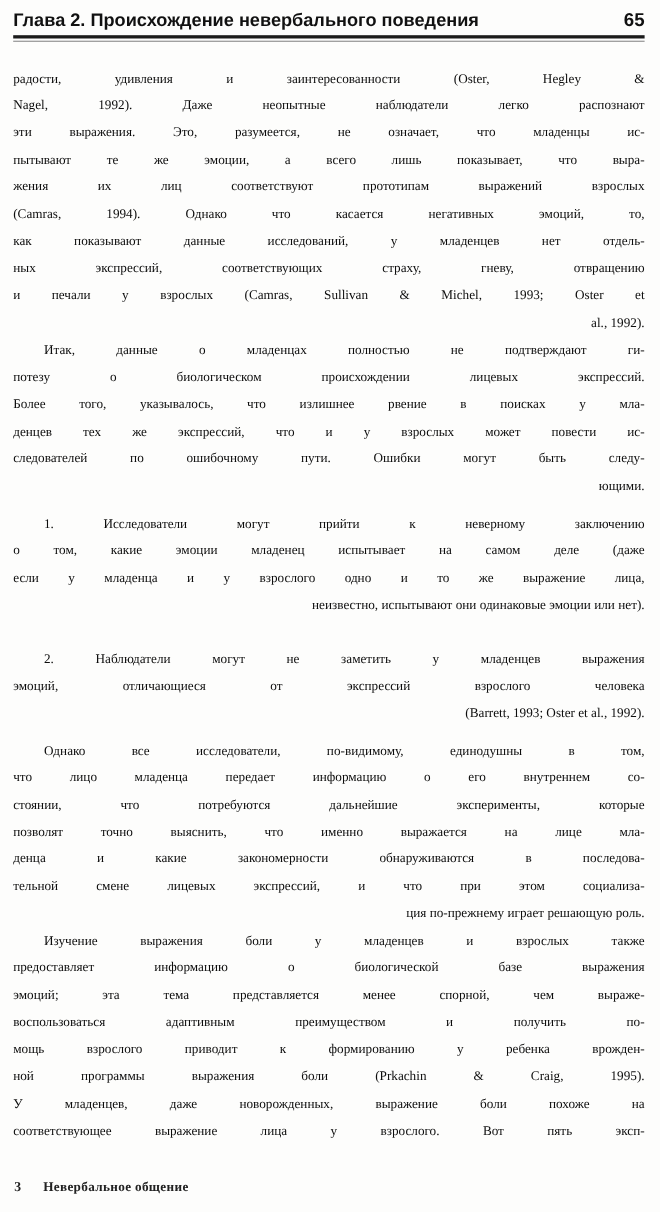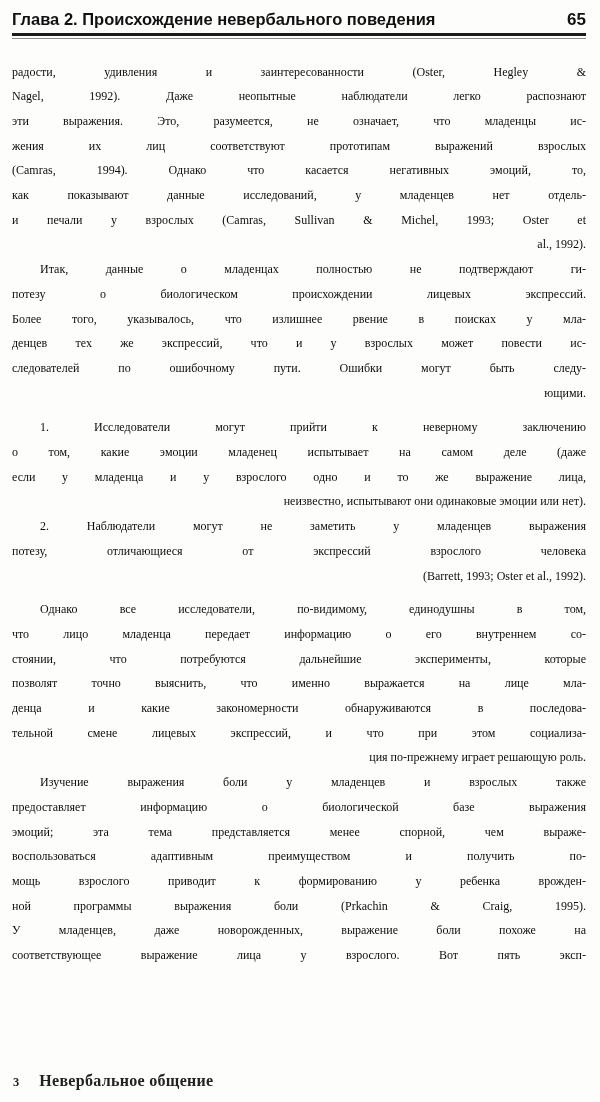--- a/index.html
+++ b/index.html
@@ -65,64 +65,66 @@
     top: 1072px;
     font-family: "Liberation Serif", "DejaVu Serif", serif;
     font-weight: 700;
     font-size: 12.5px;
     color: #222;
     display: flex;
     align-items: baseline;
   }
   .sig-footer .sig-label {
     margin-left: 20px;
-    font-size: 16px;
+    font-size: 12px;
     letter-spacing: 0.3px;
   }
 </style>
 </head>
 <body>
 
 <div class="page">
 
   <div class="running-head">
     <span>Глава 2. Происхождение невербального поведения</span>
     <span class="pagenum">65</span>
   </div>
   <div class="header-rule"></div>
   <div class="header-rule-2"></div>
 
   <div class="body-text" id="body-text">
       <div>
         <div class="line jline">радости, удивления и заинтересованности (Oster, Hegley &amp;</div>
         <div class="line jline">Nagel, 1992). Даже неопытные наблюдатели легко распознают</div>
         <div class="line jline">эти выражения. Это, разумеется, не означает, что младенцы ис-</div>
+        <div class="line jline">пытывают те же эмоции, а всего лишь показывает, что выра-</div>
         <div class="line jline">жения их лиц соответствуют прототипам выражений взрослых</div>
         <div class="line jline">(Camras, 1994). Однако что касается негативных эмоций, то,</div>
         <div class="line jline">как показывают данные исследований, у младенцев нет отдель-</div>
+        <div class="line jline">ных экспрессий, соответствующих страху, гневу, отвращению</div>
         <div class="line jline">и печали у взрослых (Camras, Sullivan &amp; Michel, 1993; Oster et</div>
         <div class="line">al., 1992).</div>
       </div>
       <div>
         <div class="line jline indent">Итак, данные о младенцах полностью не подтверждают ги-</div>
         <div class="line jline">потезу о биологическом происхождении лицевых экспрессий.</div>
         <div class="line jline">Более того, указывалось, что излишнее рвение в поисках у мла-</div>
         <div class="line jline">денцев тех же экспрессий, что и у взрослых может повести ис-</div>
         <div class="line jline">следователей по ошибочному пути. Ошибки могут быть следу-</div>
         <div class="line">ющими.</div>
       </div>
       <div style="margin-top: 10px;">
         <div class="line jline indent">1. Исследователи могут прийти к неверному заключению</div>
         <div class="line jline">о том, какие эмоции младенец испытывает на самом деле (даже</div>
         <div class="line jline">если у младенца и у взрослого одно и то же выражение лица,</div>
         <div class="line">неизвестно, испытывают они одинаковые эмоции или нет).</div>
       </div>
-      <div style="margin-top: 0;">
+      <div style="margin-top: 24px;">
         <div class="line jline indent">2. Наблюдатели могут не заметить у младенцев выражения</div>
-        <div class="line jline">потезу, отличающиеся от экспрессий взрослого человека</div>
+        <div class="line jline">эмоций, отличающиеся от экспрессий взрослого человека</div>
         <div class="line">(Barrett, 1993; Oster et al., 1992).</div>
       </div>
       <div style="margin-top: 9px;">
         <div class="line jline indent">Однако все исследователи, по-видимому, единодушны в том,</div>
         <div class="line jline">что лицо младенца передает информацию о его внутреннем со-</div>
         <div class="line jline">стоянии, что потребуются дальнейшие эксперименты, которые</div>
         <div class="line jline">позволят точно выяснить, что именно выражается на лице мла-</div>
         <div class="line jline">денца и какие закономерности обнаруживаются в последова-</div>
         <div class="line jline">тельной смене лицевых экспрессий, и что при этом социализа-</div>
         <div class="line">ция по-прежнему играет решающую роль.</div>

